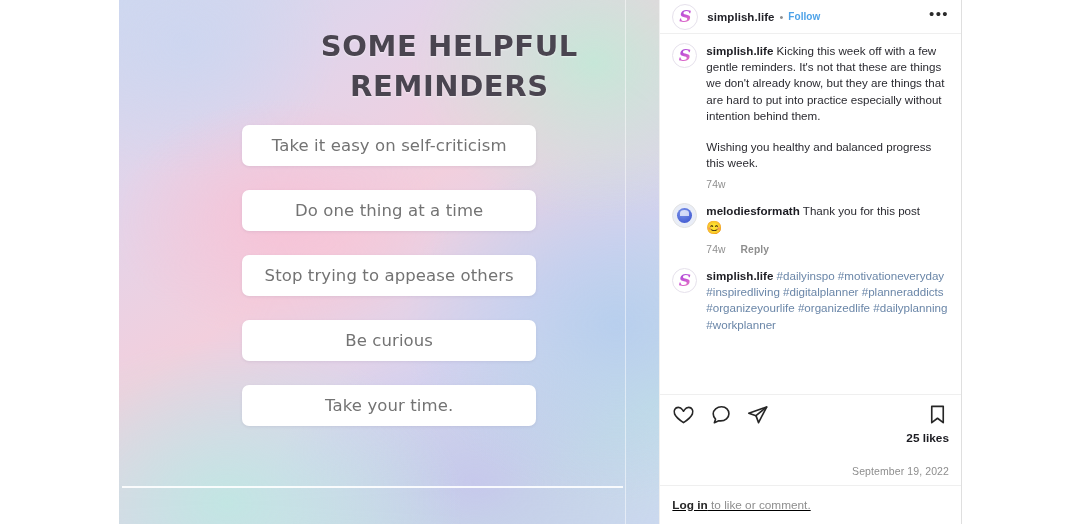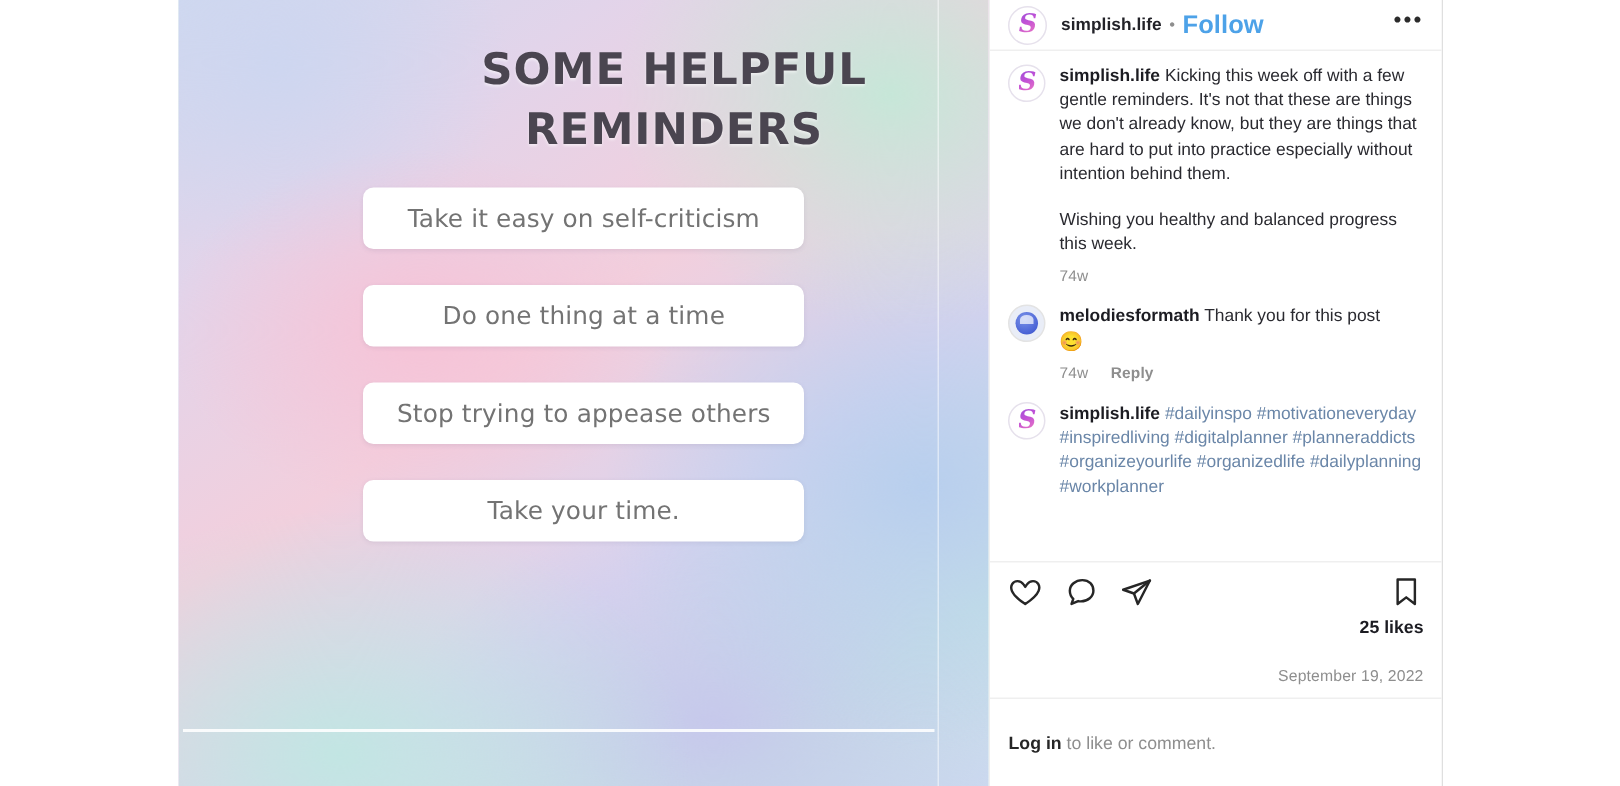--- a/index.html
+++ b/index.html
@@ -183,21 +183,21 @@
     color: #222228;
     margin-left: 9px;
     letter-spacing: 0.05px;
   }
   .dot-sep {
     font-size: 11px;
     color: #8e8e8e;
     margin: 0 5px;
   }
   .follow {
-    font-size: 17px;
+    font-size: 10px;
     font-weight: 700;
     color: #4da2e8;
     letter-spacing: 0.05px;
   }
   .more-dots {
     margin-left: auto;
     font-size: 15px;
     color: #2b2b2b;
     letter-spacing: 1.4px;
     line-height: 10px;
@@ -264,22 +264,23 @@
   }
   .date {
     font-size: 10.5px;
     color: #8e8e8e;
     margin-top: 20px;
     letter-spacing: 0.1px;
   }
 
   .login-bar {
     border-top: 1px solid #efefef;
-    padding: 22px 12px;
+    padding: 12px 12px;
     flex-shrink: 0;
+    text-decoration: underline;
   }
   .login-text { font-size: 11.8px; color: #8e8e8e; }
   .login-text b { font-weight: 700; color: #262626; }
 </style>
 </head>
 <body>
 
 <div id="page">
   <div class="post-card">
 
@@ -289,20 +290,23 @@
         <div class="media-title">SOME HELPFUL REMINDERS</div>
         <div class="cards">
           <div class="reminder-card">
             <span>Take it easy on self-criticism</span>
           </div>
           <div class="reminder-card">
             <span>Do one thing at a time</span>
           </div>
           <div class="reminder-card">
             <span>Stop trying to appease others</span>
+          </div>
+          <div class="reminder-card">
+            <span>Be curious</span>
           </div>
           <div class="reminder-card">
             <span>Take your time.</span>
           </div>
         </div>
       </div>
       <div class="media-divider"></div>
     </div>
 
     <div class="side">

